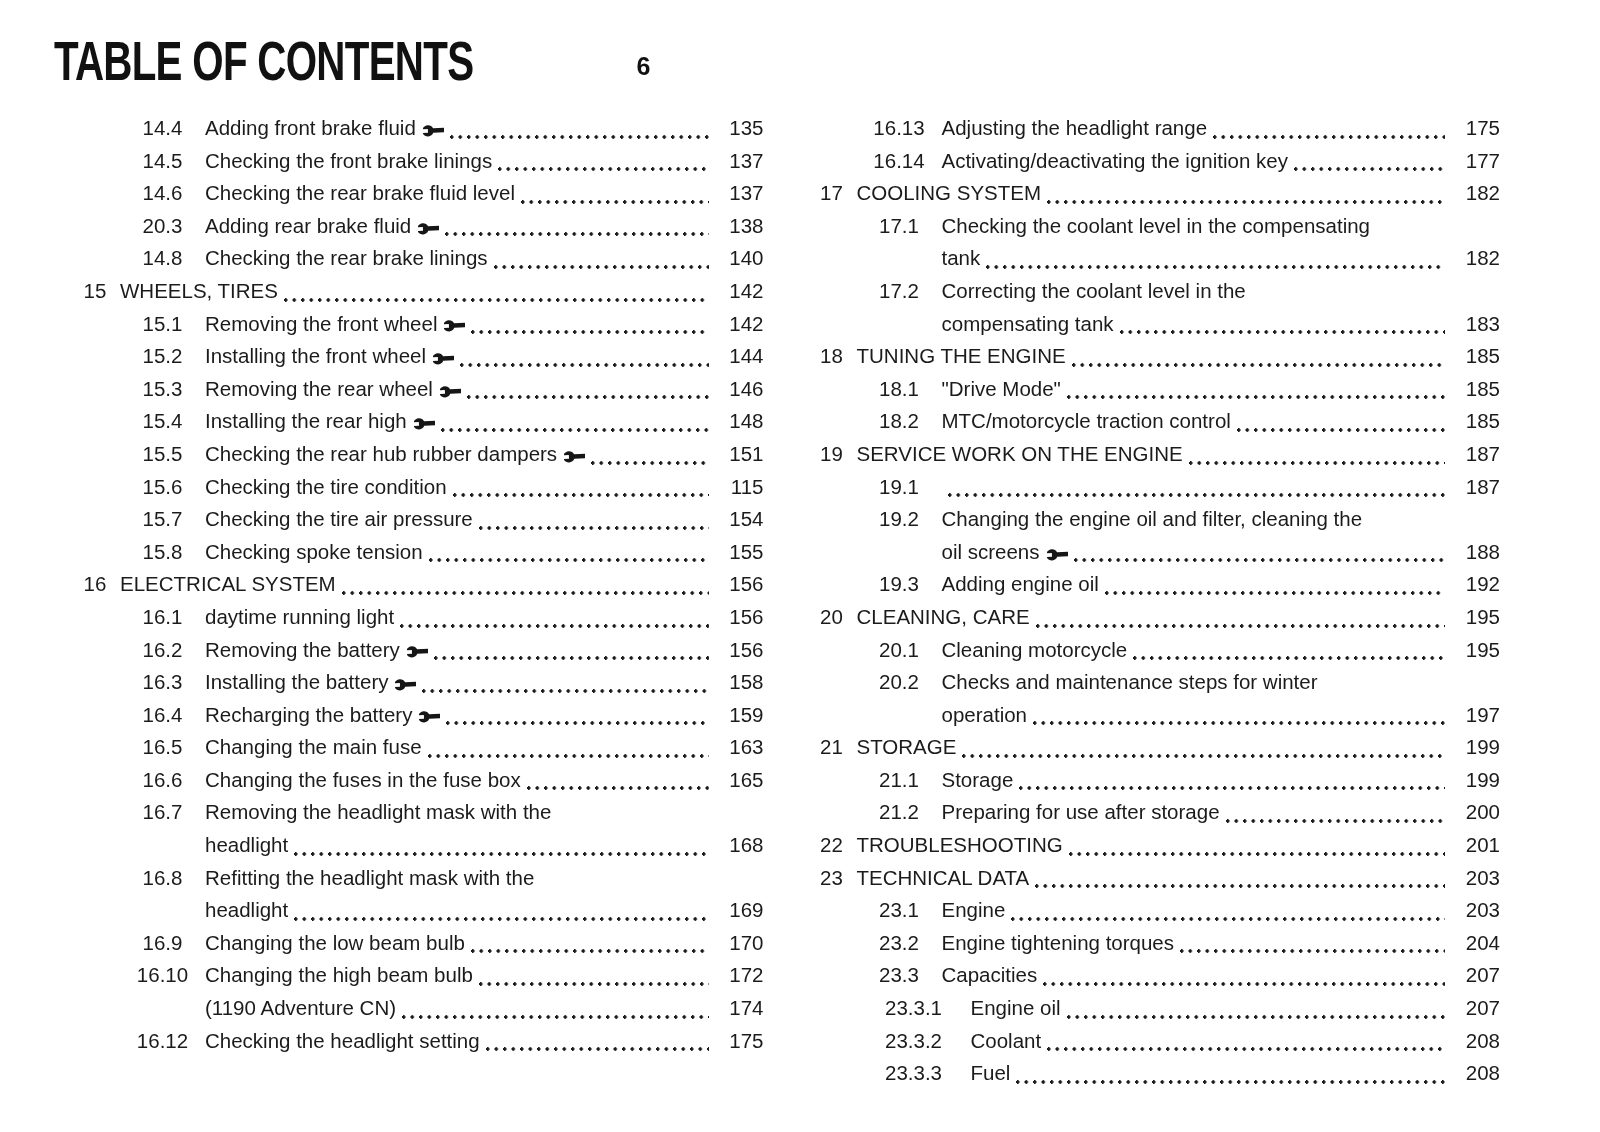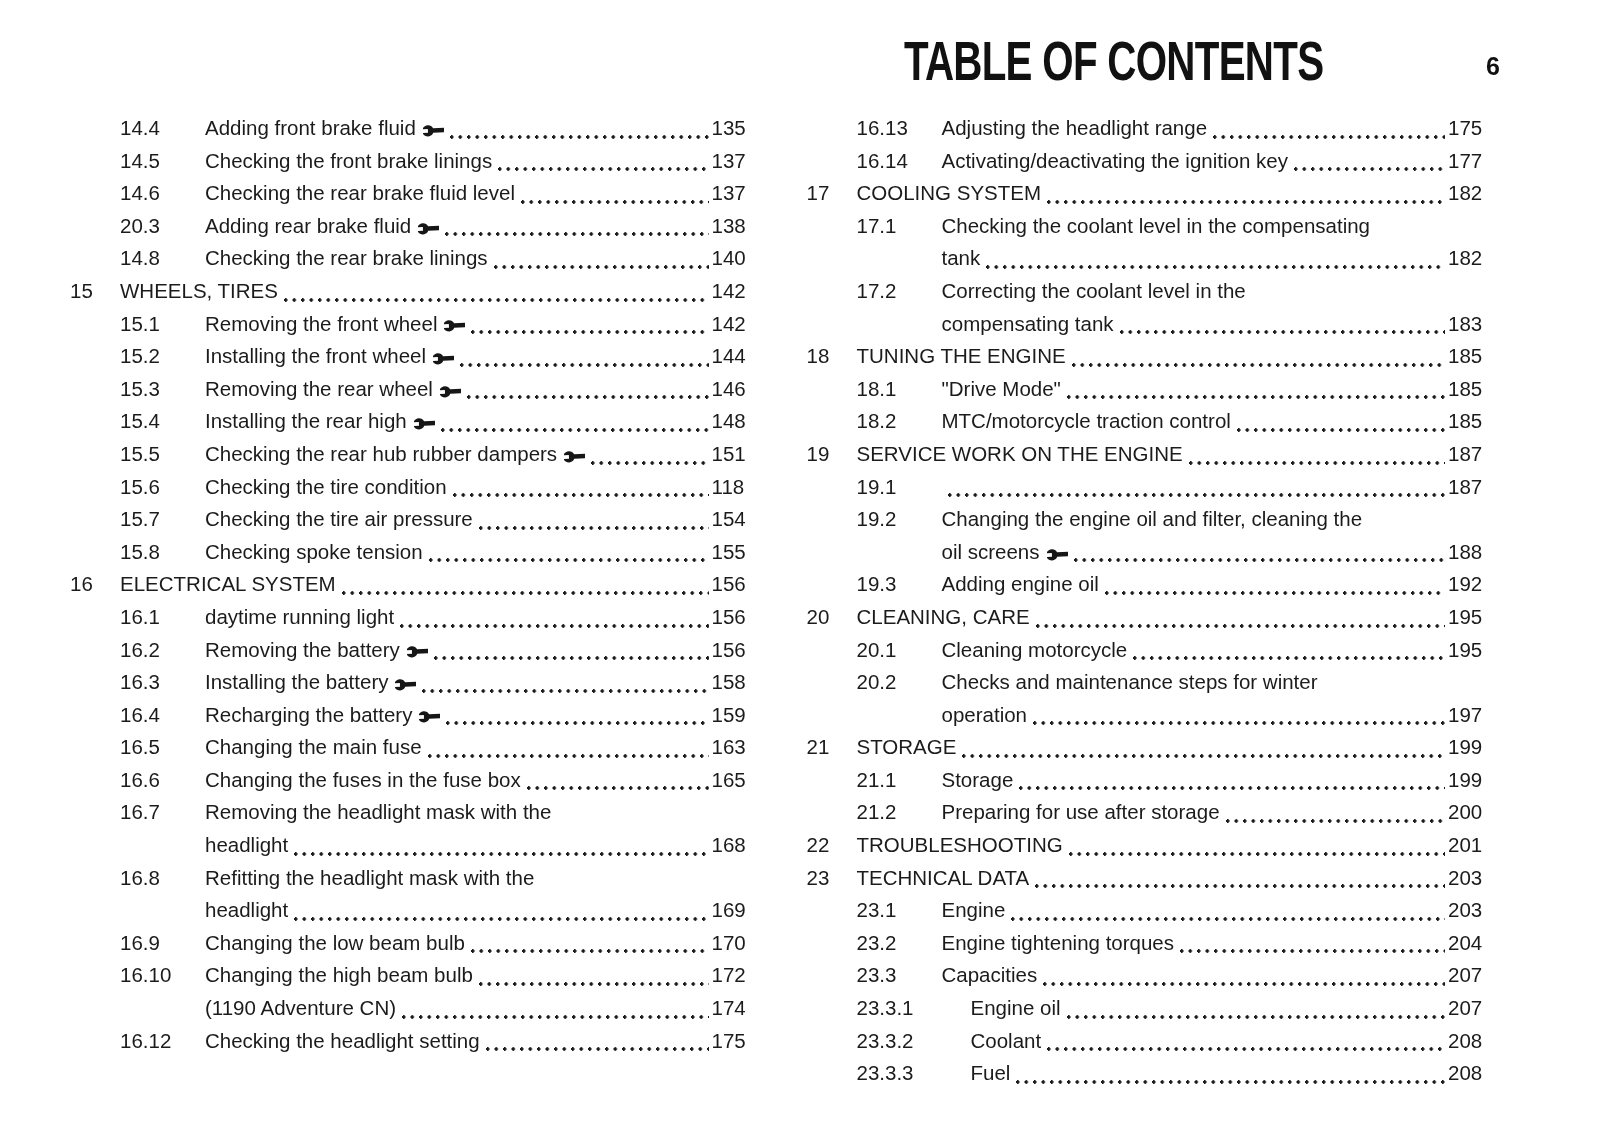--- a/index.html
+++ b/index.html
@@ -8,21 +8,21 @@
     width: 1600px; height: 1132px;
     font-family: "Liberation Sans", sans-serif;
     color: #1b1b1b;
     overflow: hidden;
     position: relative;
   }
   .page-header {
     position: absolute;
     top: 30px; left: 54px; right: 100px;
     display: flex;
-    justify-content: flex-end;
+    justify-content: flex-start;
     align-items: flex-start;
   }
   .page-title {
     font-size: 56px;
     font-weight: bold;
     letter-spacing: -1px;
     transform: scaleX(0.72);
     transform-origin: left top;
     white-space: nowrap;
     color: #111111;
@@ -43,23 +43,23 @@
   .toc-col { flex: 1; min-width: 0; }
 
   .toc-entry { cursor: pointer; }
   .toc-row {
     display: flex;
     align-items: baseline;
     font-size: 20.5px;
     line-height: 32.6px;
     white-space: nowrap;
   }
-  .toc-row .num { flex: none; }
+  .toc-row .num { flex: none; text-align: center; }
   .toc-row .txt { flex: none; min-width: 0; }
-  .toc-row .pg  { flex: none; width: 52px; text-align: left; }
+  .toc-row .pg  { flex: none; width: 52px; text-align: right; }
 
   
   .lv0 .num { width: 50px; }
   .lv1 { padding-left: 50px; }
   .lv1 .num { width: 85px; }
   .lv2 { padding-left: 50px; }
   .lv2 .num { width: 114px; }
 
   .leader {
     flex: 1 1 auto;
@@ -226,21 +226,21 @@
           </span>
           <span class="leader"></span>
           <span class="pg">151</span>
         </div>
       </div>
       <div class="toc-entry">
         <div class="toc-row lv1">
           <span class="num">15.6</span>
           <span class="txt">Checking the tire condition</span>
           <span class="leader"></span>
-          <span class="pg">118</span>
+          <span class="pg">115</span>
         </div>
       </div>
       <div class="toc-entry">
         <div class="toc-row lv1">
           <span class="num">15.7</span>
           <span class="txt">Checking the tire air pressure</span>
           <span class="leader"></span>
           <span class="pg">154</span>
         </div>
       </div>

